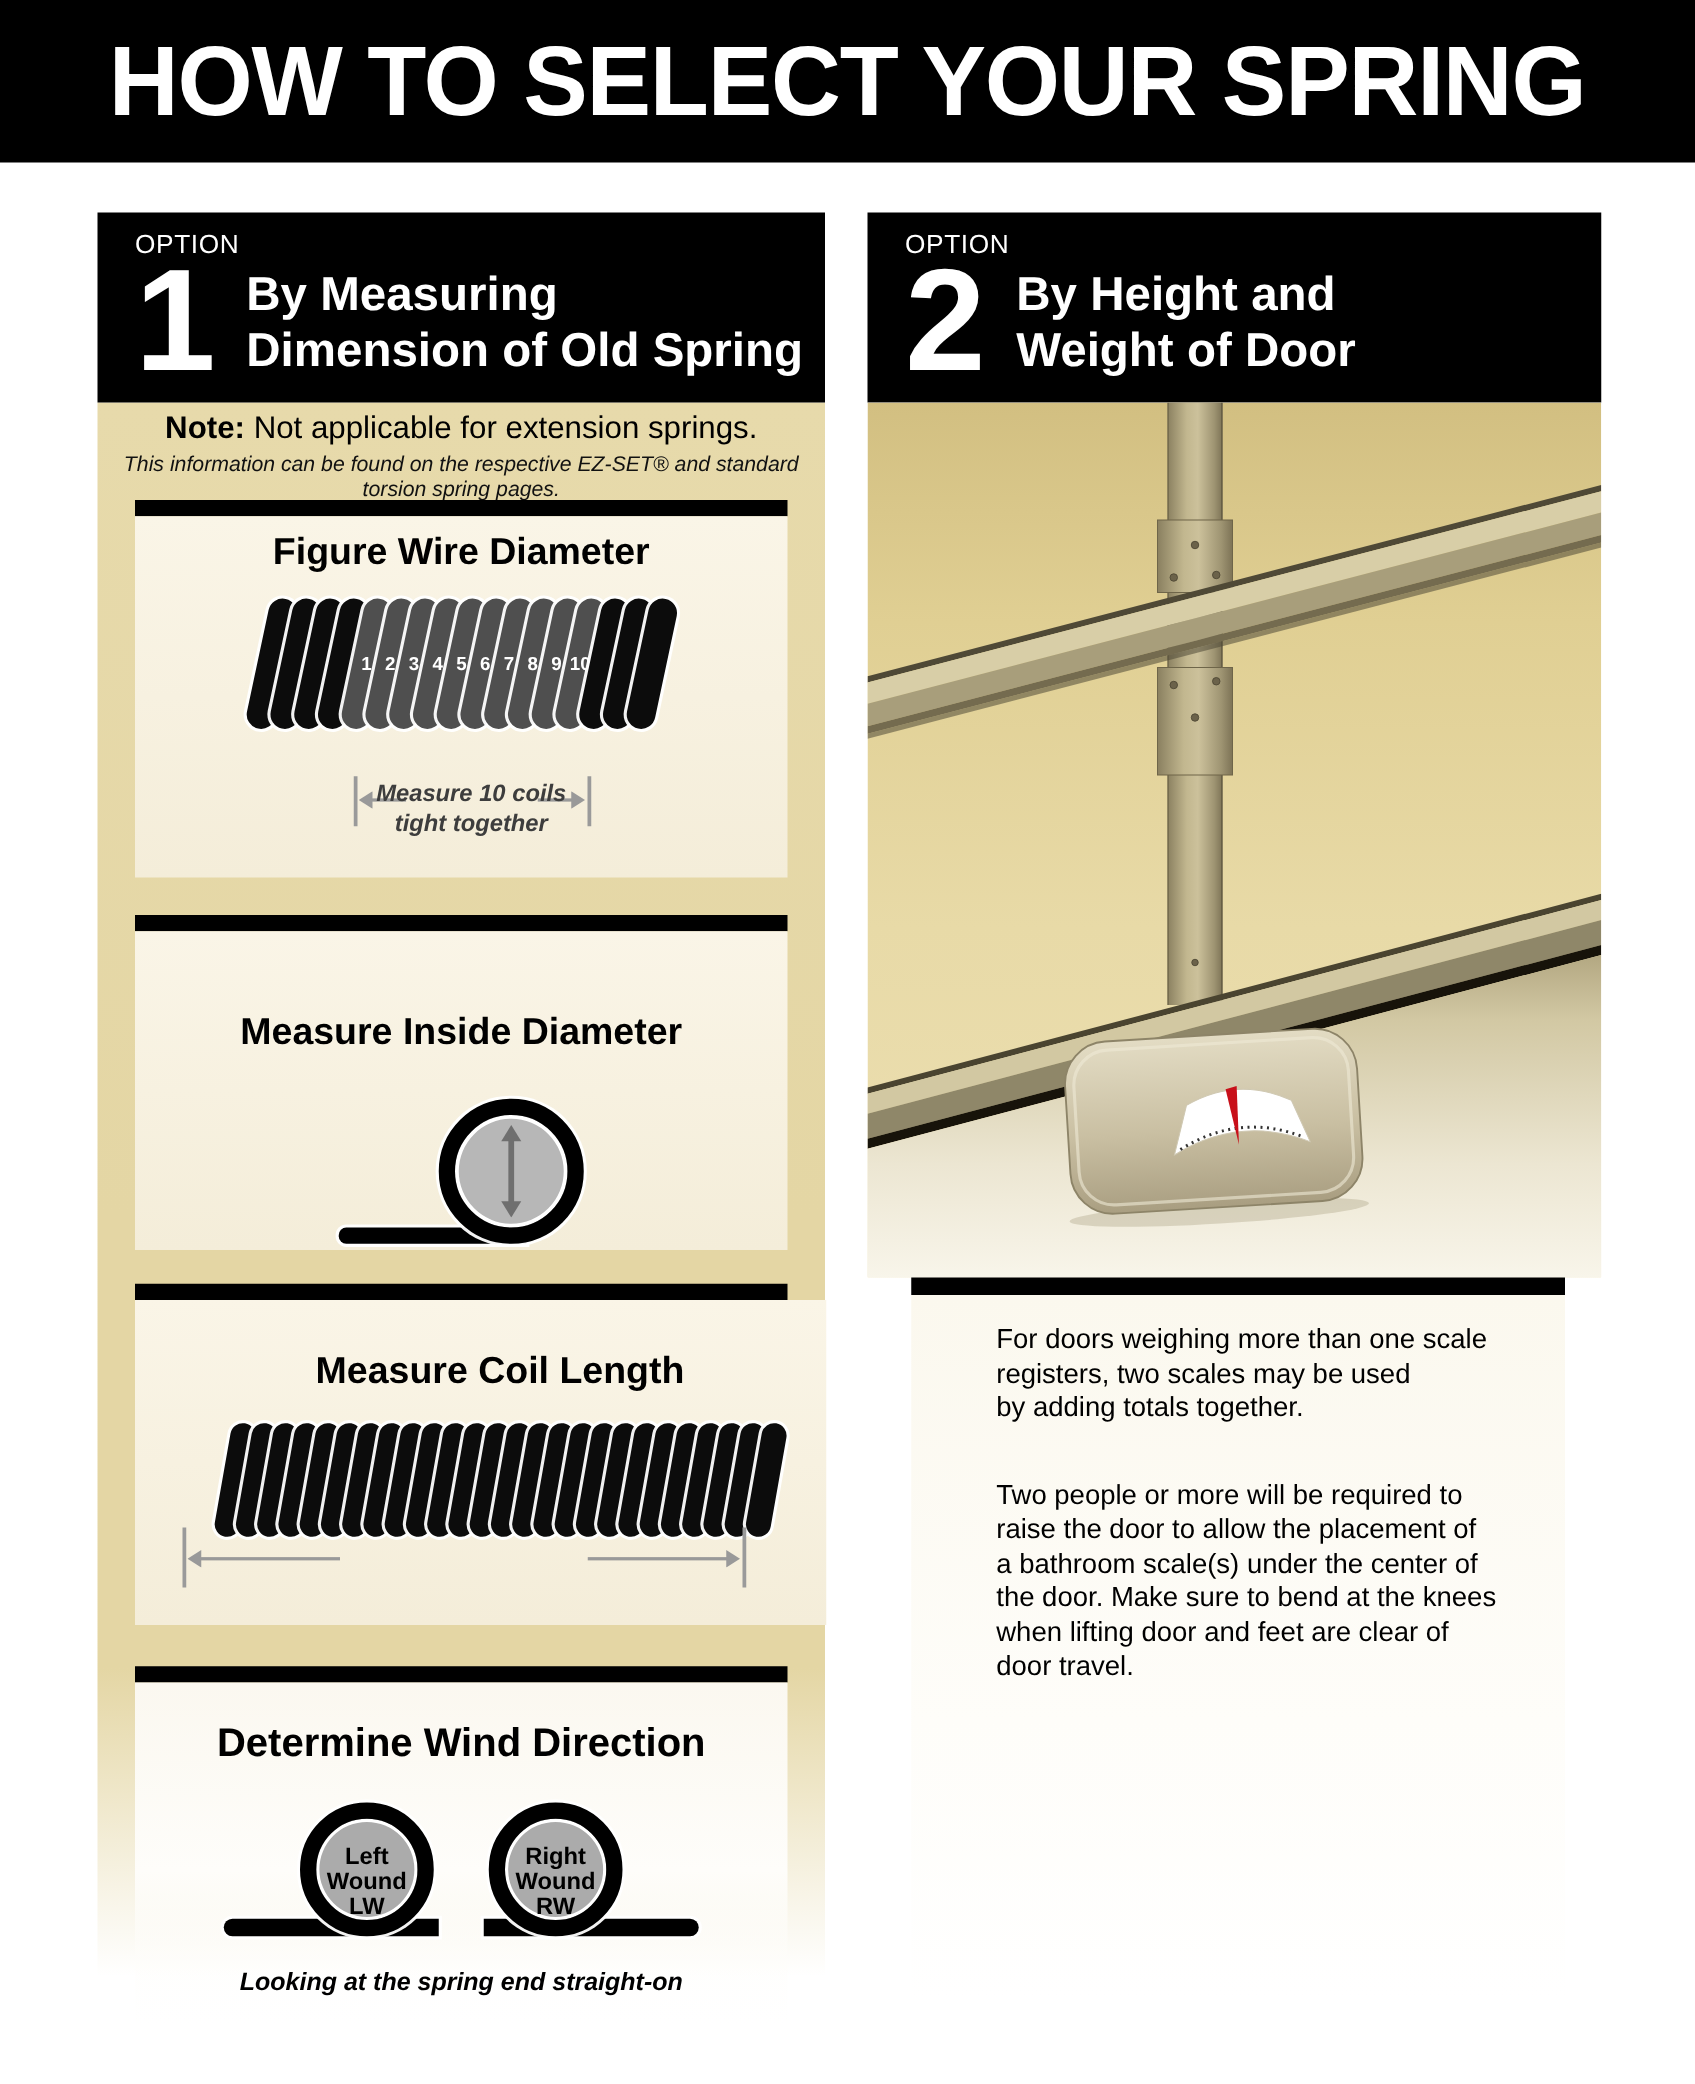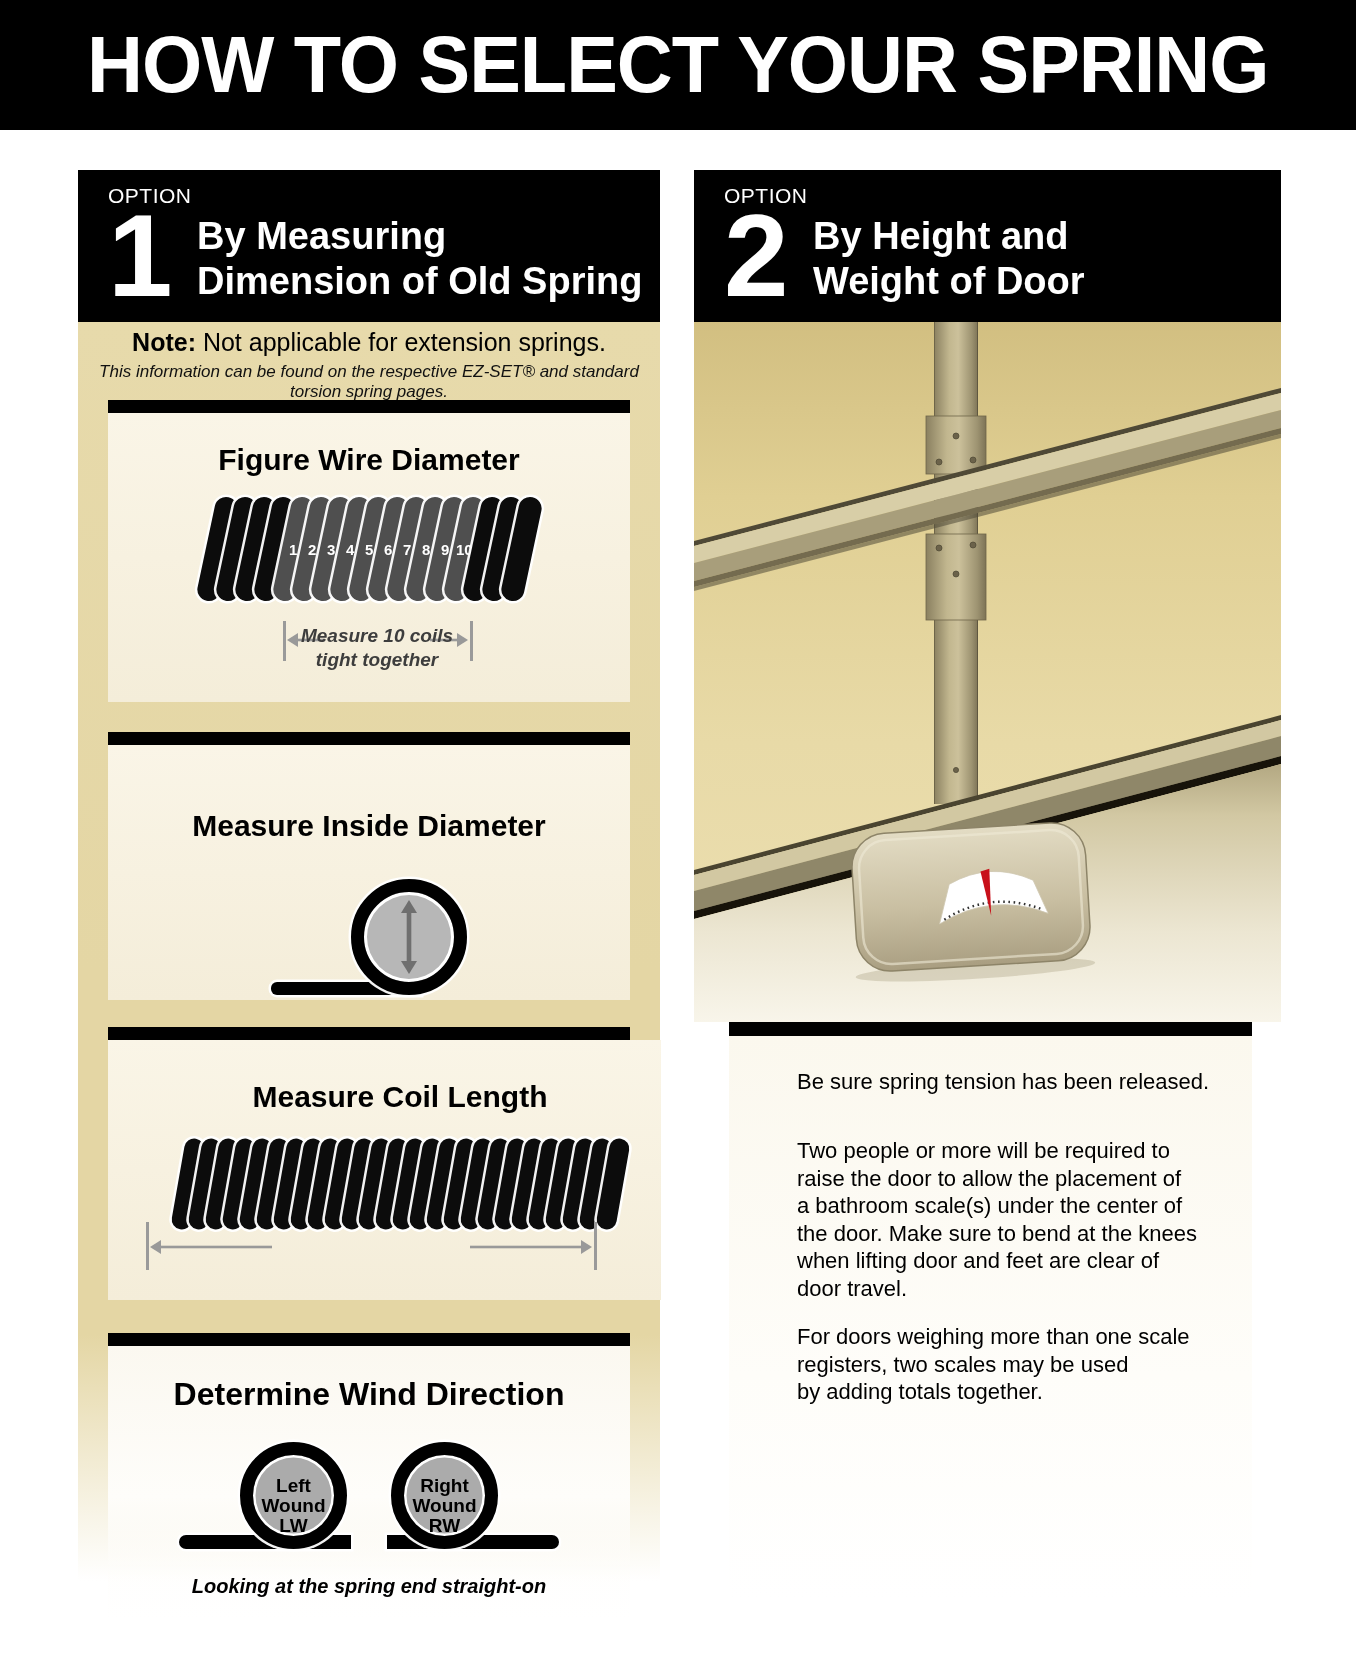--- a/index.html
+++ b/index.html
@@ -37,21 +37,21 @@
   .bar { position:absolute; left:108px; width:522px; height:13px; background:#000; }
   #bar1 { top:400px; } #bar2 { top:732px; } #bar3 { top:1027px; } #bar4 { top:1333px; }
   .panel { position:absolute; left:108px; width:522px;
     background:linear-gradient(180deg,#faf5e7 0%, #f4edd9 100%); }
   #panel1 { top:413px; height:289px; }
   #panel2 { top:745px; height:255px; }
   #panel3 { top:1040px; height:260px;padding-left:31px; }
   #panel4 { top:1346px; height:274px;
     background:linear-gradient(180deg,#fbf8f0 0%, #fefdfa 55%, rgba(255,255,255,0) 100%); }
   .panel-title { text-align:center; font-size:30px; font-weight:bold; }
-  #panel1 .panel-title { padding-top:30px; }
+  #panel1 .panel-title { padding-top:12px; }
   #panel2 .panel-title { padding-top:64px; }
   #panel3 .panel-title { padding-top:40px; }
   #panel4 .panel-title { padding-top:30px; font-size:32px; }
 
   
   .coil-row { display:flex; justify-content:center; align-items:center; }
   #panel1 .coil-row { margin-top:16px; height:112px; }
   #panel3 .coil-row { margin-top:22px; height:96px; }
   .coil { flex:none; background:#0c0c0c; border-radius:12px;
     box-shadow:0 0 0 2.5px rgba(255,255,255,.95); }
@@ -351,25 +351,24 @@
       <rect x="160" y="506" width="234" height="138" rx="34" fill="url(#gScale)" stroke="#8d8468" stroke-width="1.5"></rect>
       <rect x="167" y="513" width="220" height="124" rx="28" fill="none" stroke="#efe9d6" stroke-width="2.5" opacity="0.6"></rect>
       <path d="M 256,561 Q 298,540 340,562 L 353,596 Q 298,571 244,600 Z" fill="#ffffff" stroke="#cfc8b2" stroke-width="0.8"></path>
       <path d="M 249,596 Q 298,569 348,592" fill="none" stroke="#333" stroke-width="2.4" stroke-dasharray="1.6 3.6"></path>
       <polygon points="288,550 297,548 296,595" fill="#c8101a"></polygon>
     </g>
   </svg>
 
   <div id="bar-weigh"></div>
   <div class="weigh-panel">
-    <div class="weigh-intro">Be sure spring tension has been released.</div>
+    <div class="weigh-para" id="weigh-para2">For doors weighing more than one scale
+registers, two scales may be used
+by adding totals together.</div>
     <div class="weigh-para" id="weigh-para1">Two people or more will be required to
 raise the door to allow the placement of
 a bathroom scale(s) under the center of
 the door. Make sure to bend at the knees
 when lifting door and feet are clear of
 door travel.</div>
-    <div class="weigh-para" id="weigh-para2">For doors weighing more than one scale
-registers, two scales may be used
-by adding totals together.</div>
   </div>
 
 </div>
 
 </body></html>

